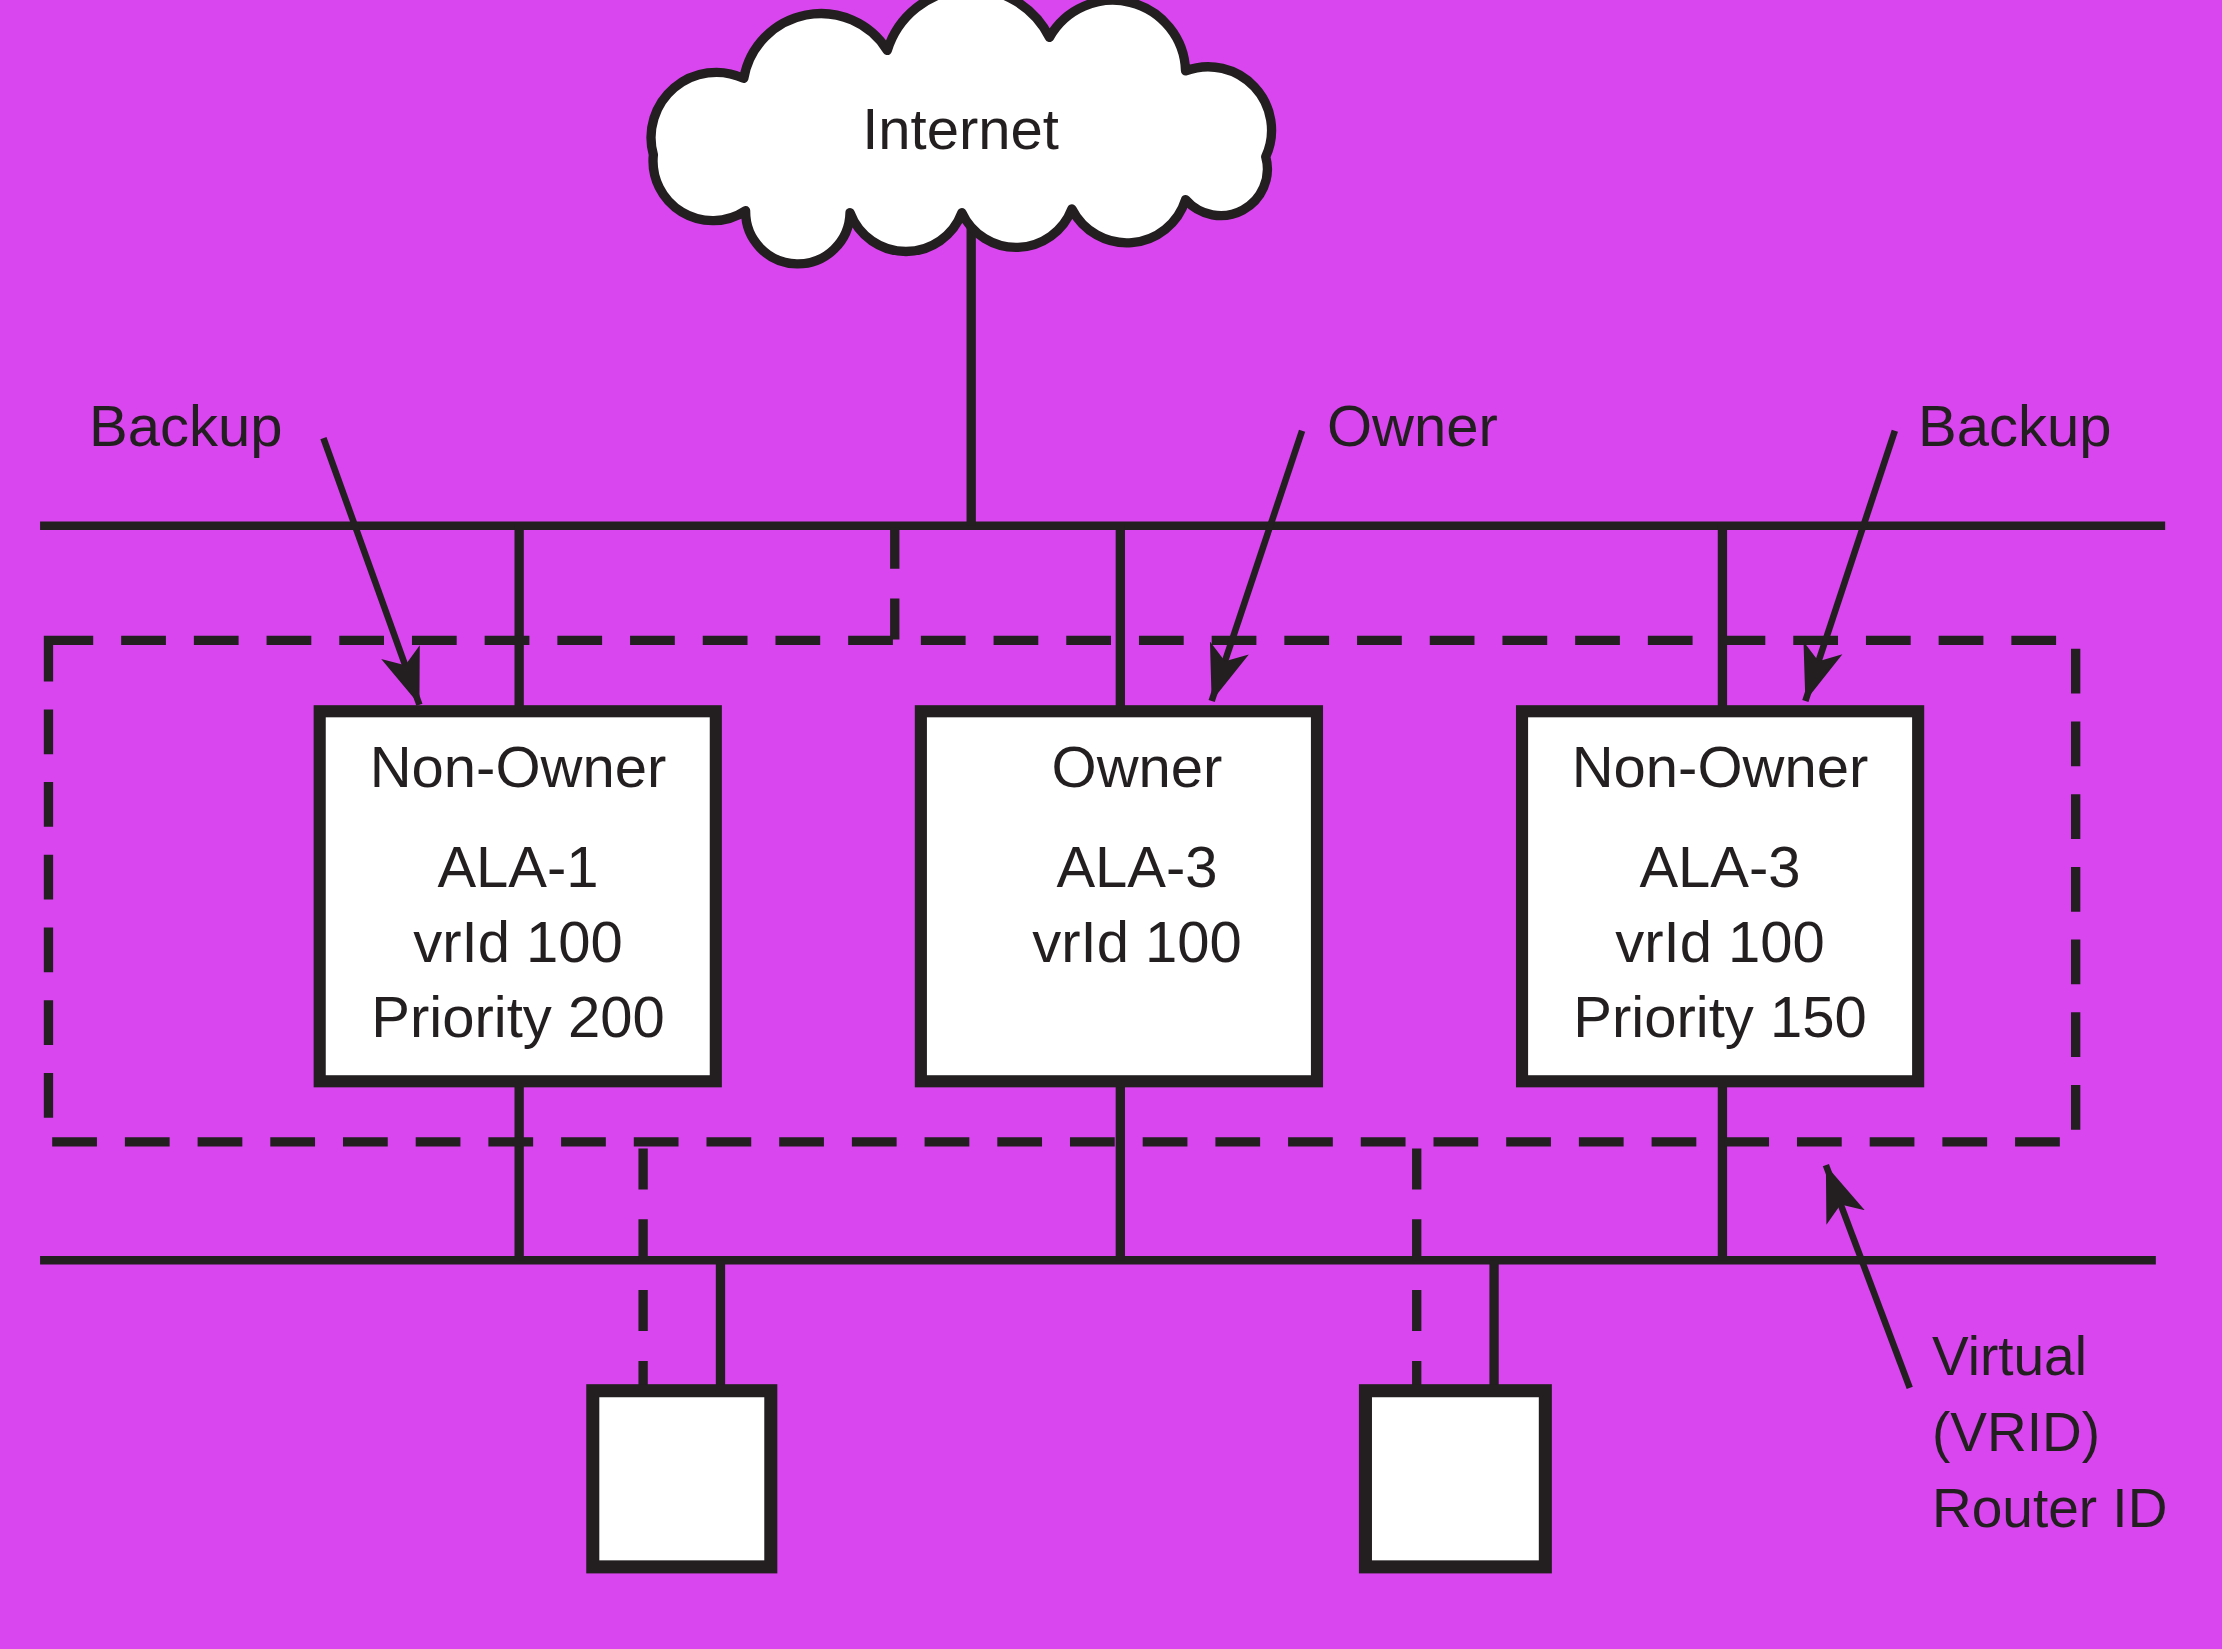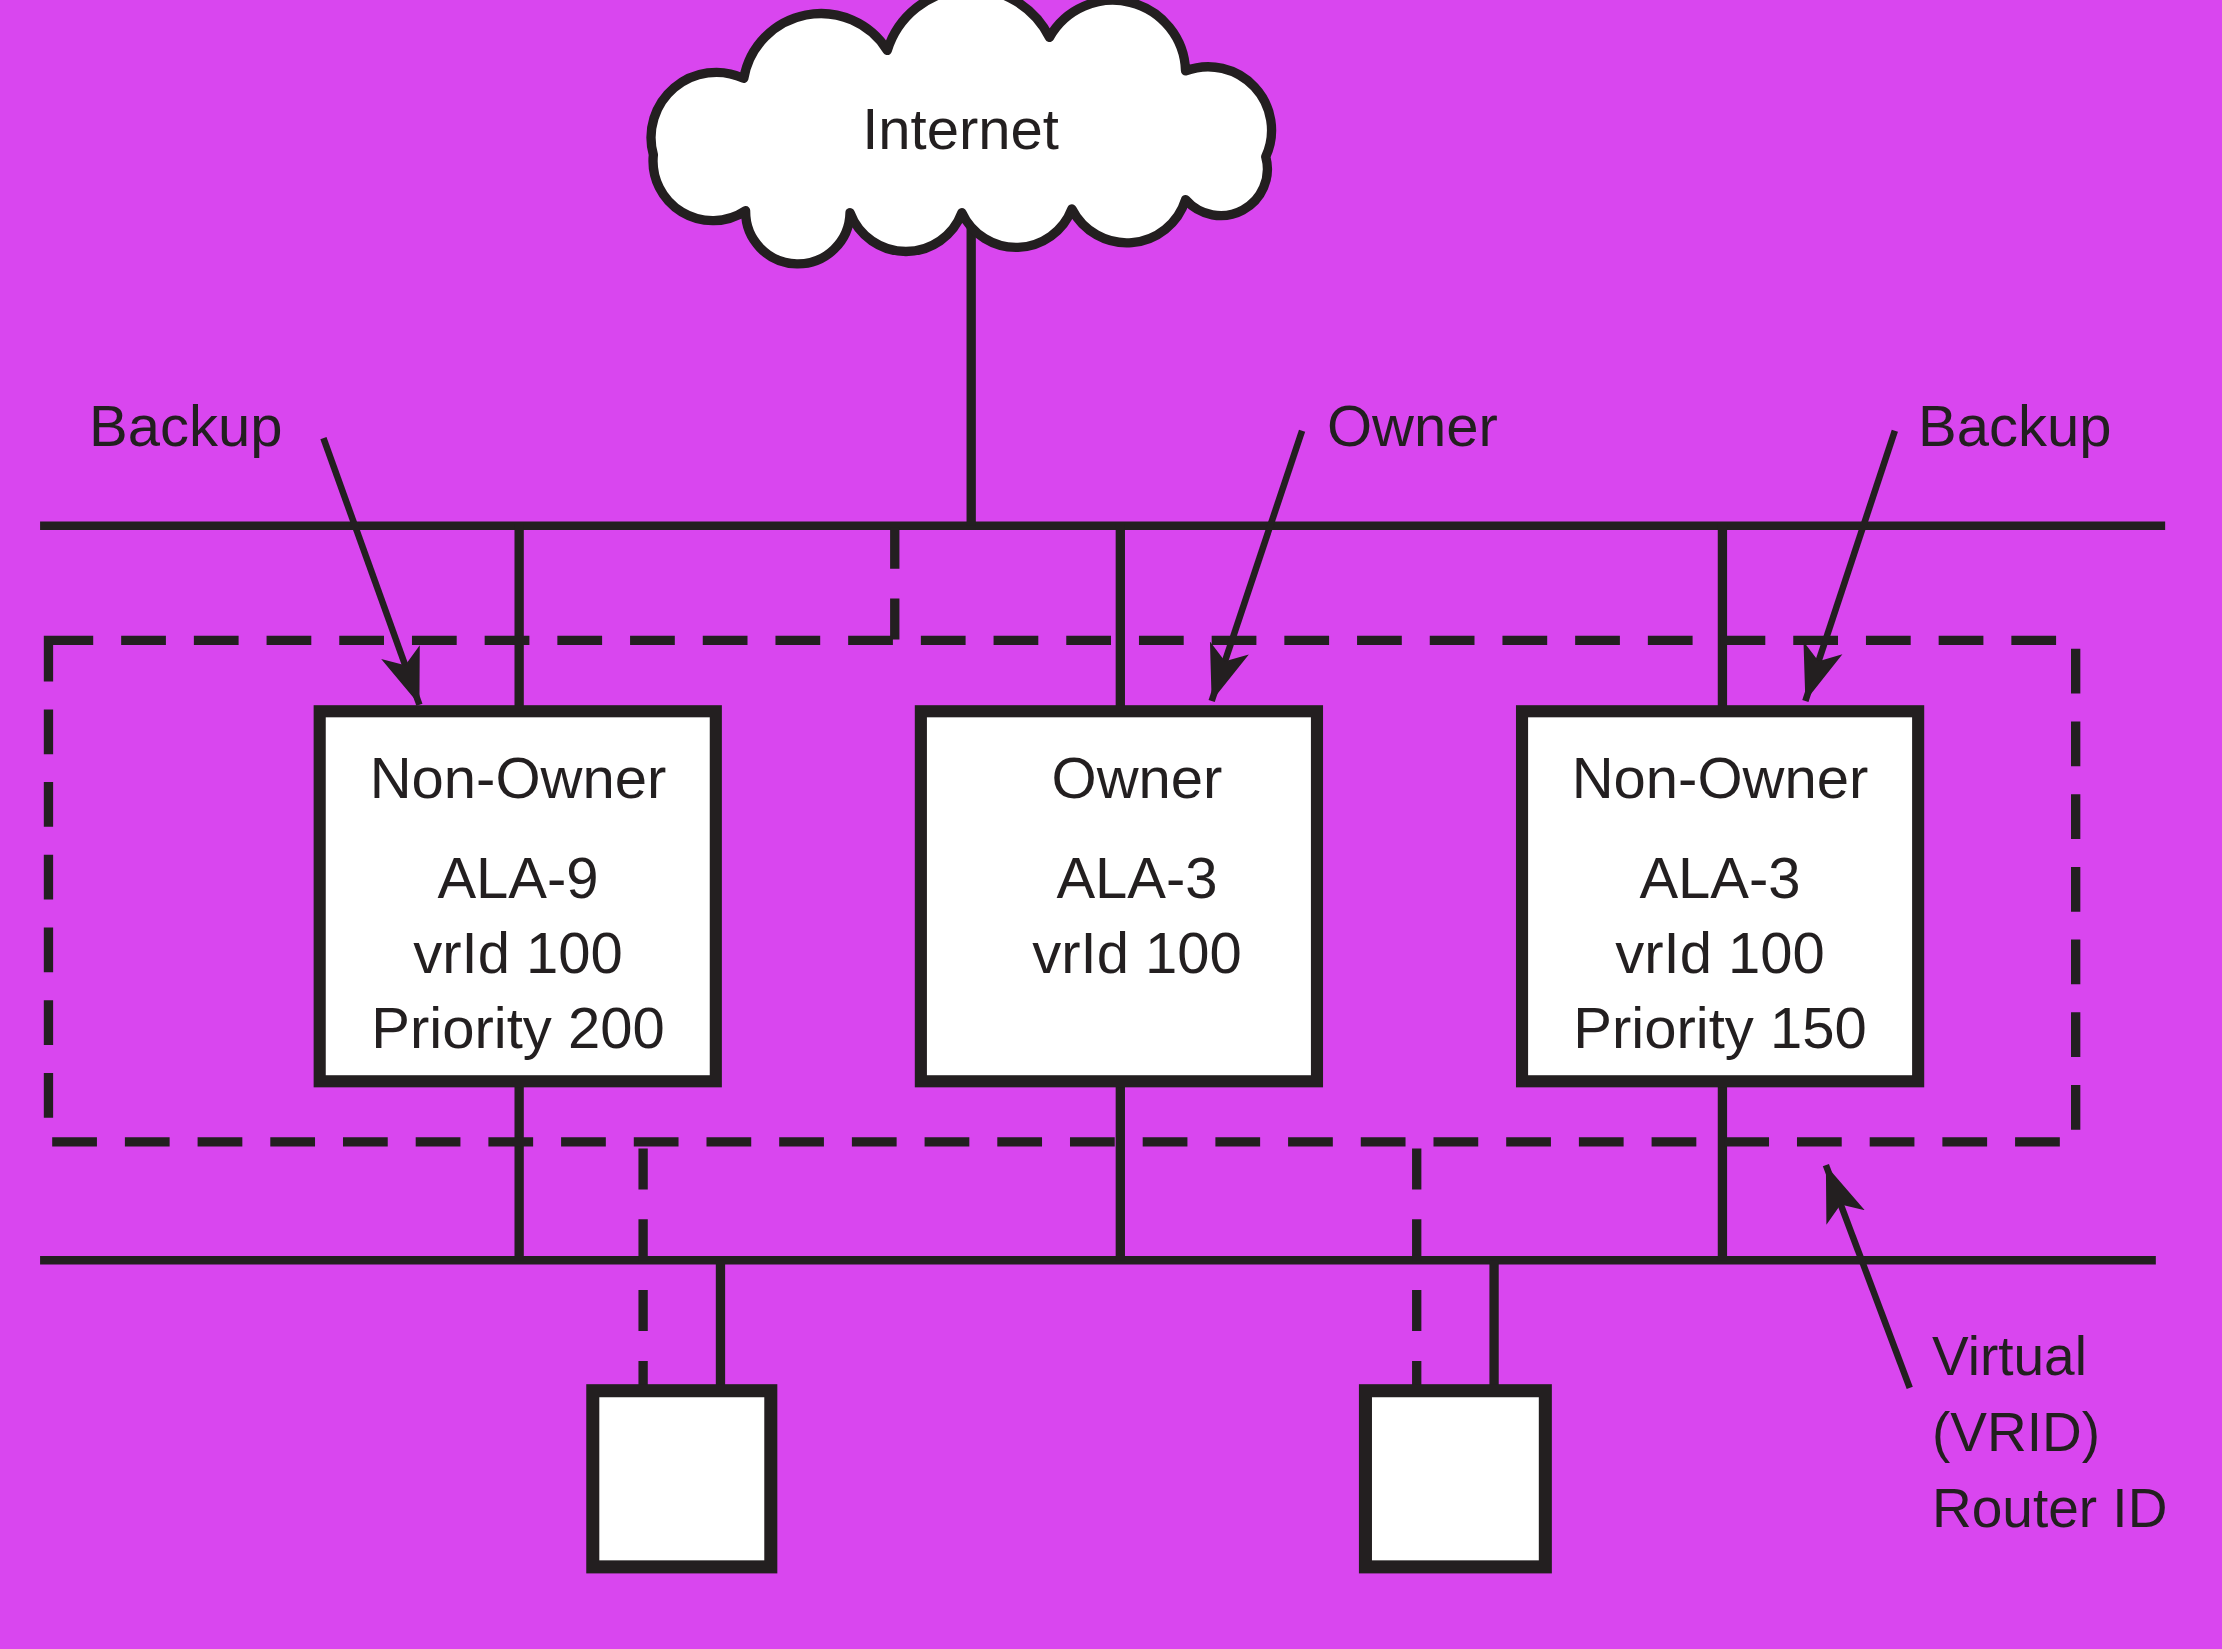--- a/index.html
+++ b/index.html
@@ -15,21 +15,21 @@
   #diagram-svg { position: absolute; left: 0; top: 0; }
   .txt { position: absolute; white-space: nowrap; font-size: 58px; color: #231F20; }
   .center { text-align: center; }
   .router-text {
     position: absolute;
     width: 396px;
     height: 370px;
     text-align: center;
     font-size: 58px;
   }
-  .router-text .role { margin-top: 29px; line-height: 75px; }
+  .router-text .role { margin-top: 18px; line-height: 75px; }
   .router-text .detail { margin-top: 25px; line-height: 75px; }
   .vrid-callout { position: absolute; left: 1932px; top: 1318px; font-size: 55px; line-height: 76px; }
   .figure-code {
     position: absolute;
     left: 1864px; top: 1598px; width: 324px;
     text-align: right;
     font-family: "Liberation Serif", "DejaVu Serif", serif;
     font-style: italic;
     font-size: 40px;
   }
@@ -94,21 +94,21 @@
 
   <div class="txt center" style="left:774px; top:95px; width:373px;">Internet</div>
 
   <div class="txt" style="left:89px; top:392px;">Backup</div>
   <div class="txt" style="left:1327px; top:392px;">Owner</div>
   <div class="txt" style="left:1918px; top:392px;">Backup</div>
 
   <div class="router-text" style="left:320px; top:711px;">
     <div class="role">Non-Owner</div>
     <div class="detail">
-      <div>ALA-9</div>
+      <div>ALA-1</div>
       <div>vrId 100</div>
       <div>Priority 200</div>
     </div>
   </div>
 
   <div class="router-text" style="left:939px; top:711px;">
     <div class="role">Owner</div>
     <div class="detail">
       <div>ALA-3</div>
       <div>vrId 100</div>

